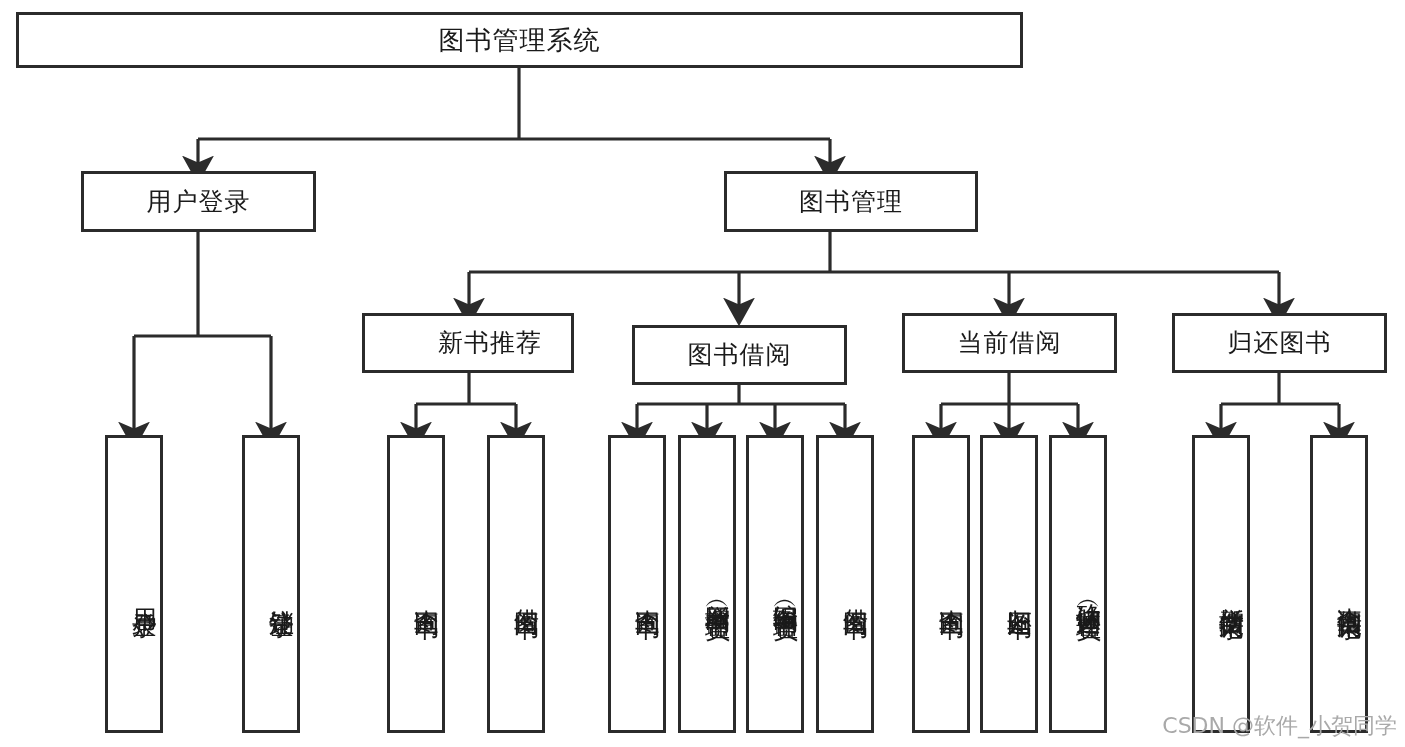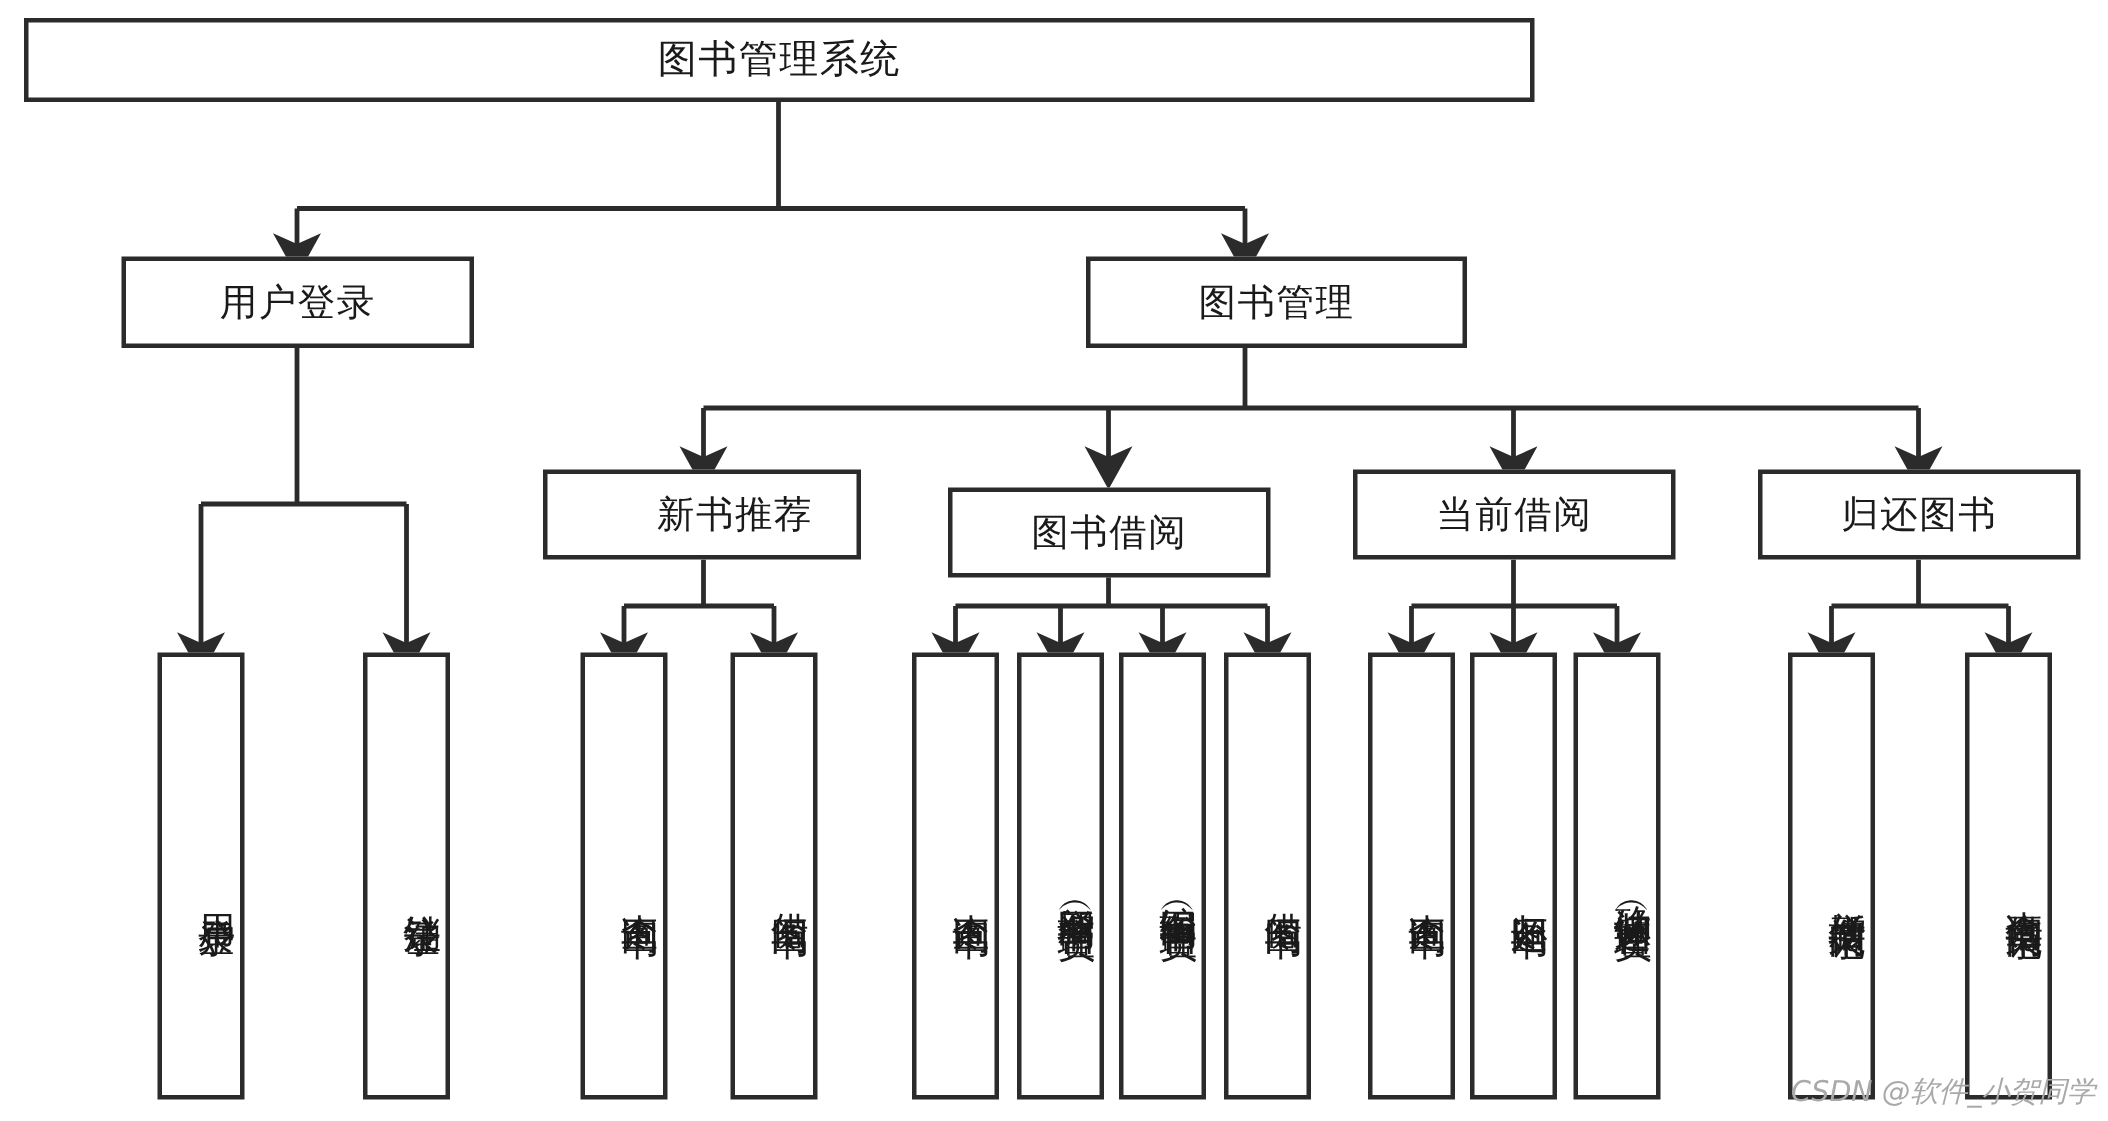--- a/index.html
+++ b/index.html
@@ -56,25 +56,24 @@
     text-orientation: upright;
     display: block;
   }
   #root-node {
     font-size: 26px;
   }
   .watermark {
     position: absolute;
     right: 8px;
     bottom: 6px;
-    font-size: 19px;
+    font-size: 22px;
     color: #a9a9a9;
     white-space: nowrap;
     user-select: none;
-    font-style: italic;
   }
 </style>
 </head>
 <body>
 
 <div id="canvas">
 
   <svg class="edges" viewBox="0 0 1405 747" xmlns="http://www.w3.org/2000/svg">
     <defs>
       <marker id="arrow" markerWidth="11" markerHeight="11" refX="4.2" refY="5" orient="auto" markerUnits="strokeWidth">

